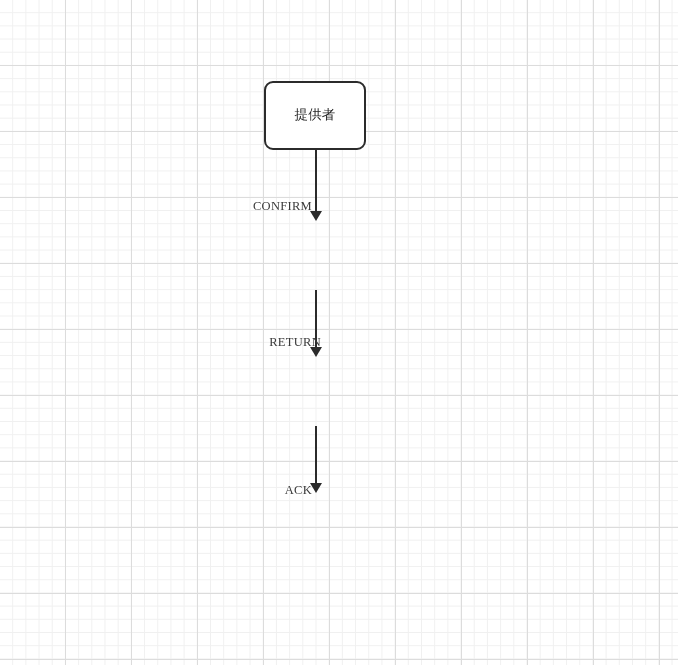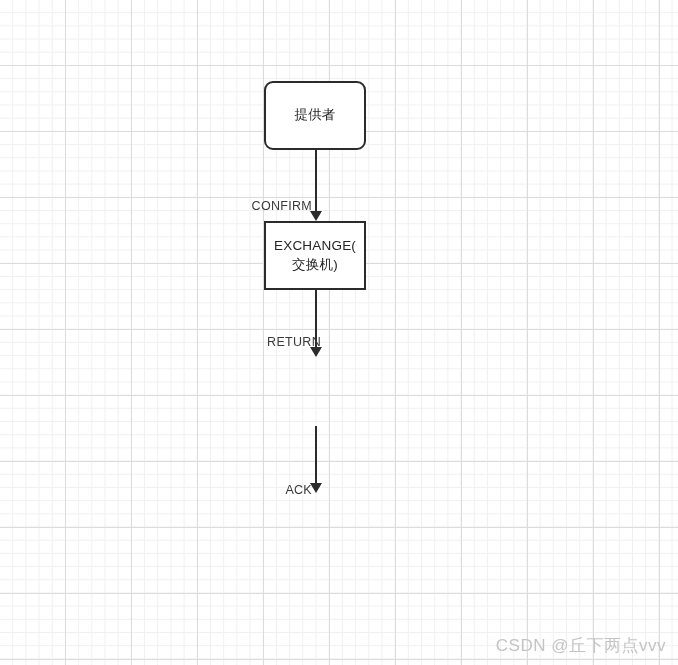--- a/index.html
+++ b/index.html
@@ -88,30 +88,26 @@
     bottom: 8px;
     color: #c4c4c4;
     font-size: 17px;
     letter-spacing: 0.5px;
     white-space: nowrap;
   }
 </style>
 </head>
 <body>
 
-<div id="canvas" style="width: 678px; height: 665px;">
+<div id="canvas" style="width: 678px; height: 665px; font-family: Liberation Serif, serif;">
 
   <div class="node rounded" style="left: 264px; top: 81px; width: 102px; height: 69px;">
     <span>提供者</span>
   </div>
 
-  <div class="node" style="left: 264px; top: 221px; width: 102px; height: 69px;">
-    <span>EXCHANGE(
-交换机)</span>
-  </div>
 
 
 
   <div class="edge" style="left: 316px; top: 150px;">
     <div class="shaft" style="height: 62px;"></div>
     <div class="head" style="top: 61px;"></div>
   </div>
   <div class="edge-label" style="left: 315px; top: 180px;">CONFIRM</div>
 
   <div class="edge" style="left: 316px; top: 290px;">
@@ -119,15 +115,14 @@
     <div class="head" style="top: 57px;"></div>
   </div>
   <div class="edge-label" style="left: 324px; top: 316px;">RETURN</div>
 
   <div class="edge" style="left: 316px; top: 426px;">
     <div class="shaft" style="height: 58px;"></div>
     <div class="head" style="top: 57px;"></div>
   </div>
   <div class="edge-label" style="left: 315px; top: 464px;">ACK</div>
 
-  <div id="watermark">CSDN @丘下两点vvv</div>
 
 </div>
 
 </body></html>

